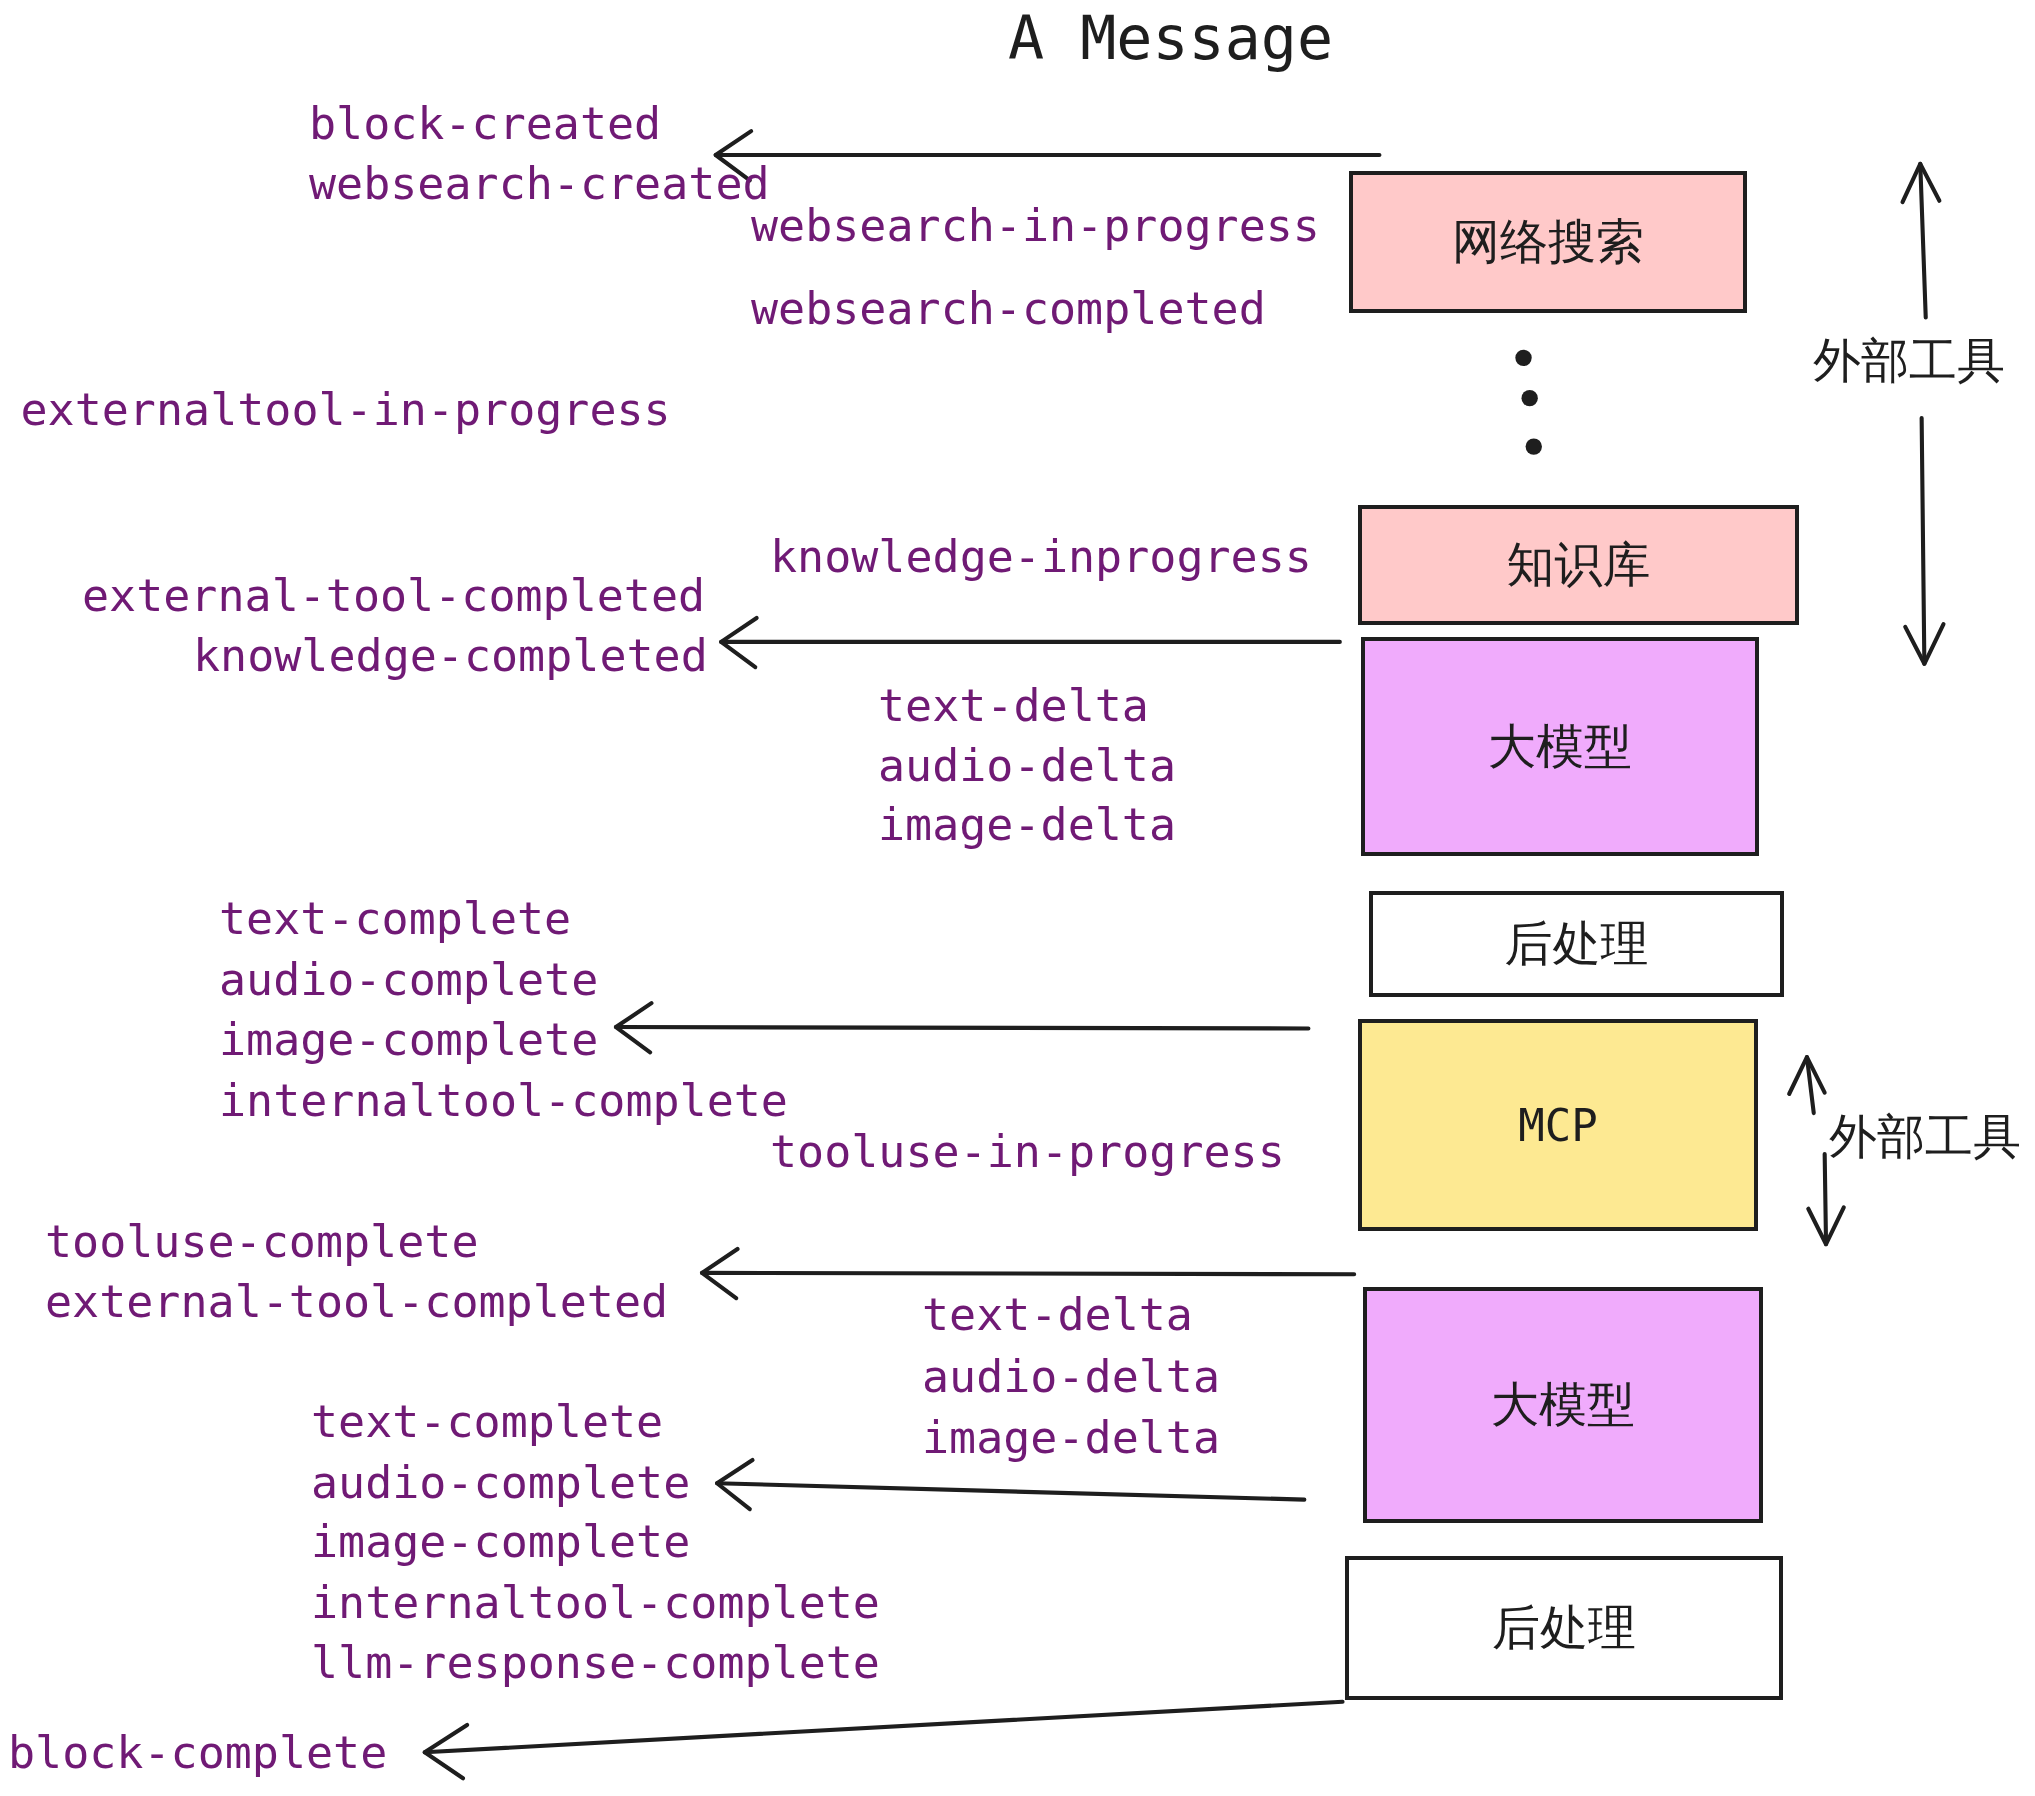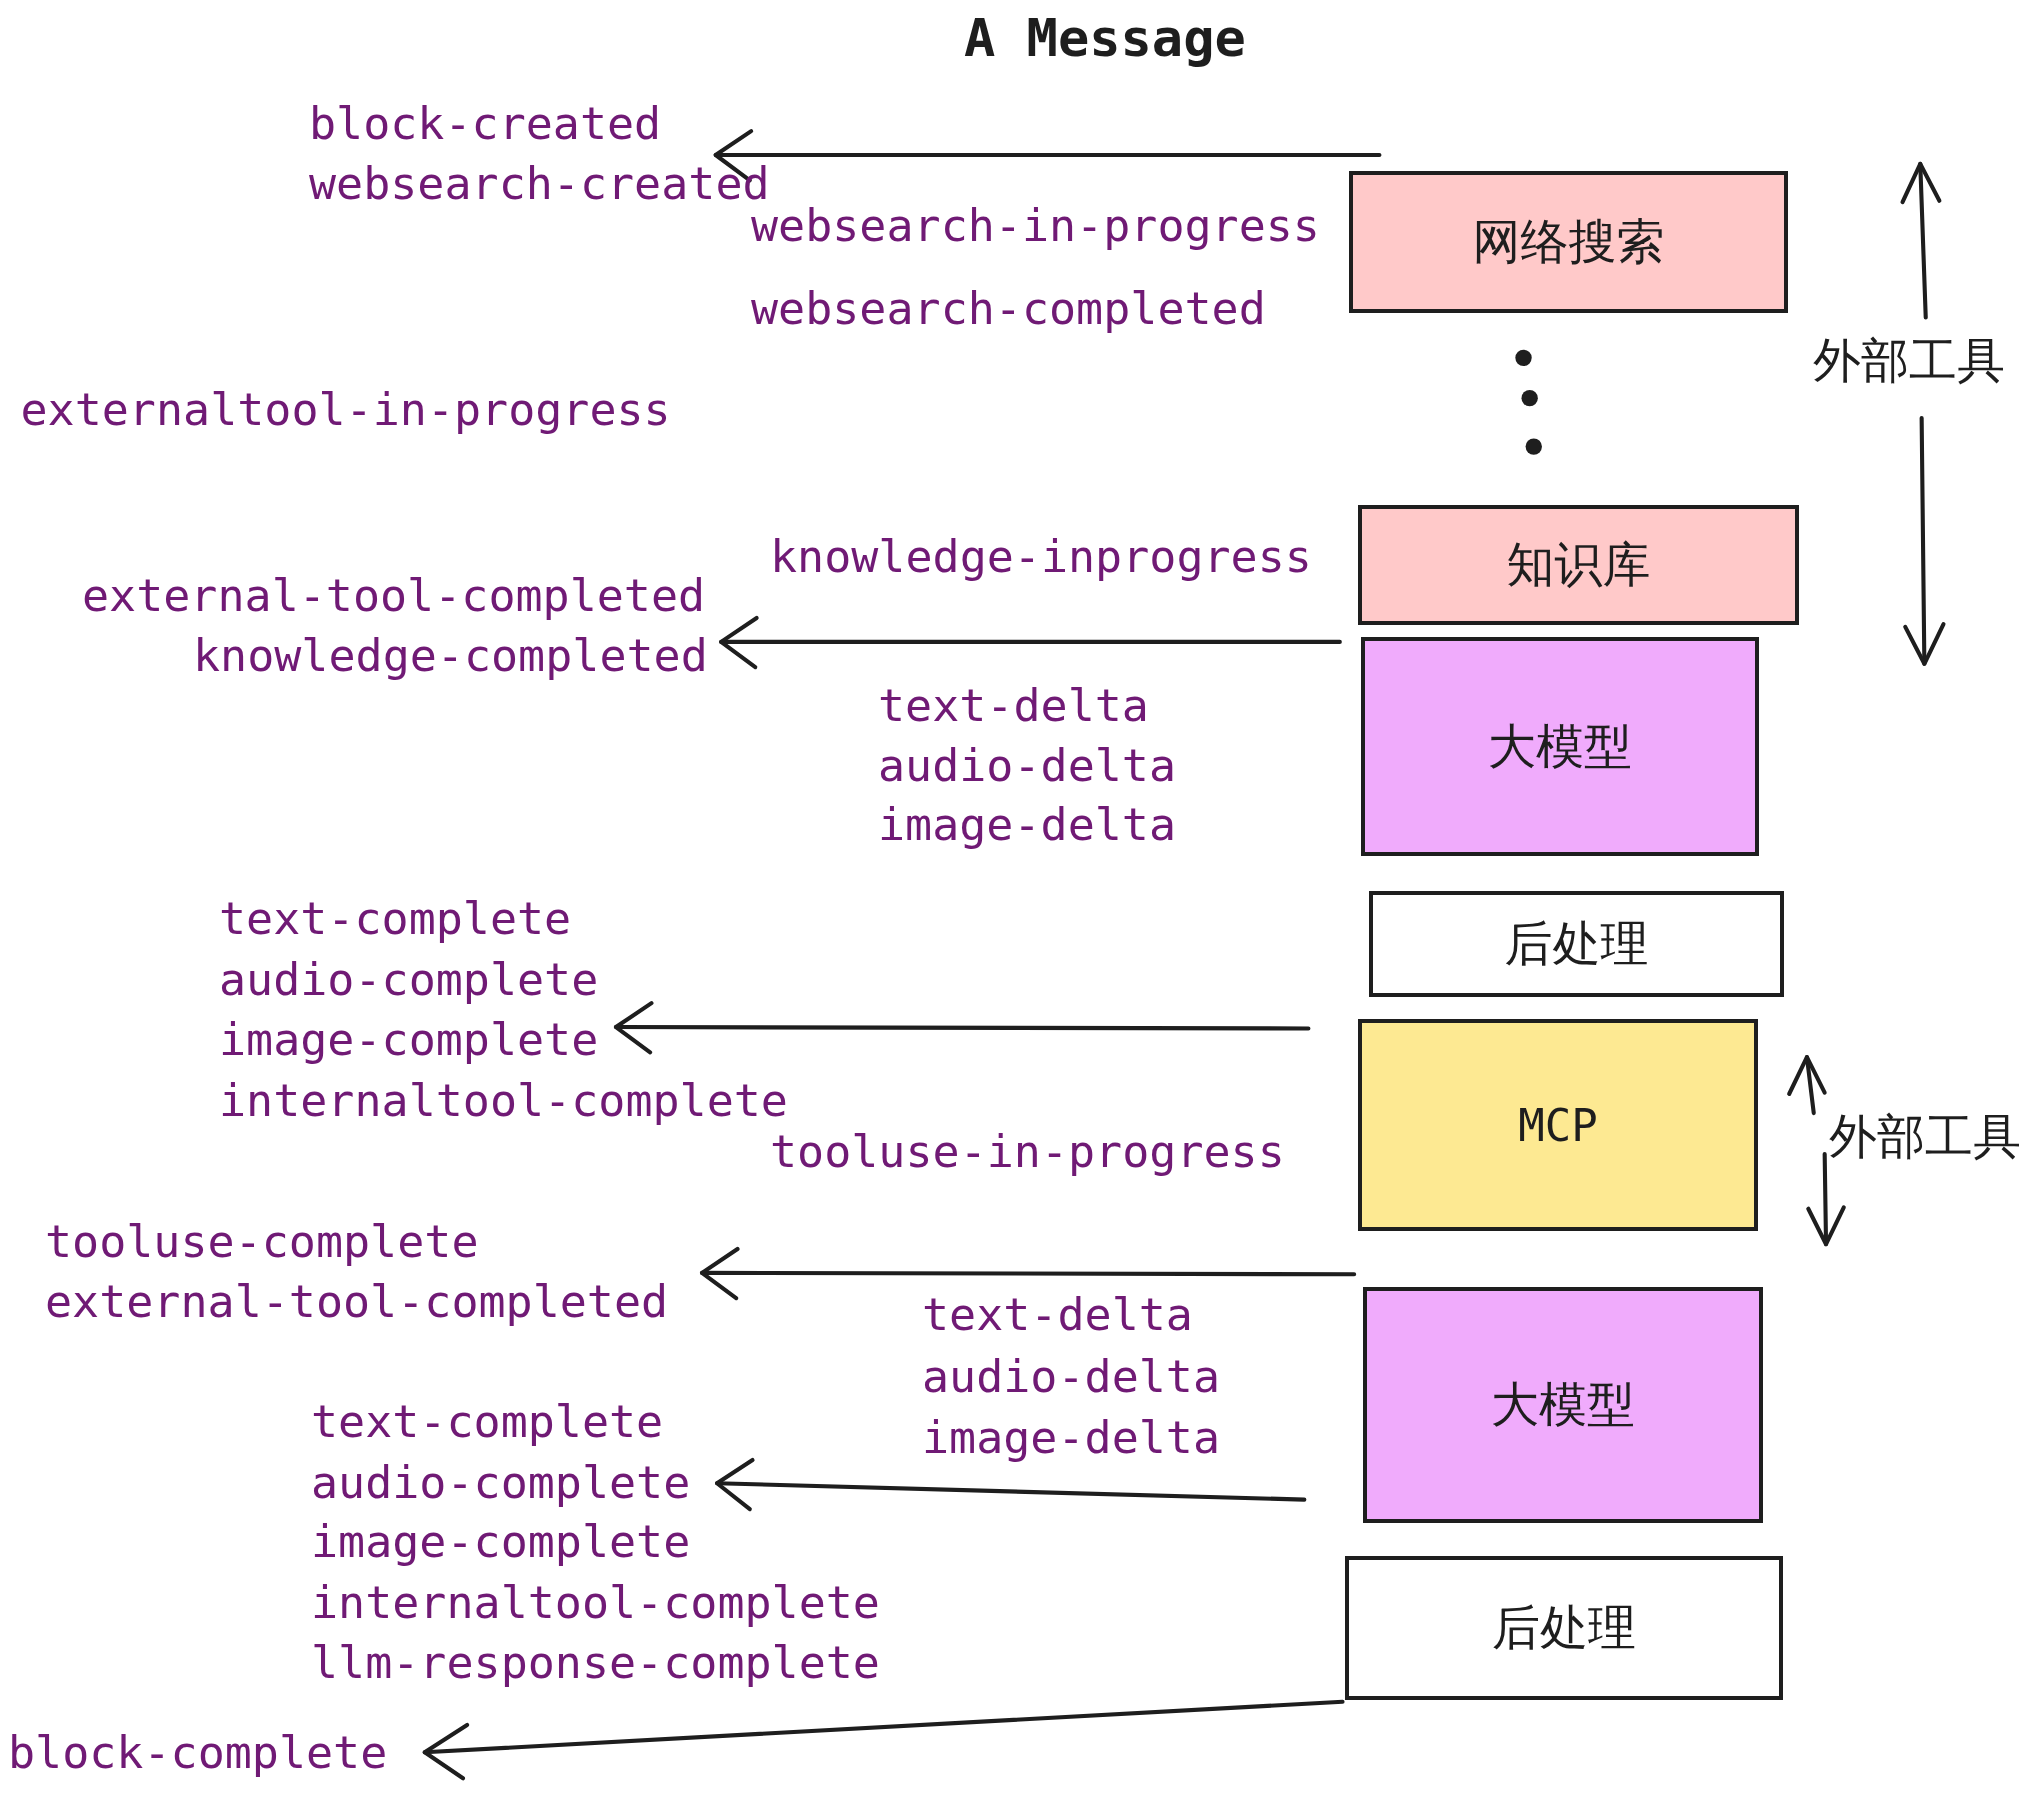--- a/index.html
+++ b/index.html
@@ -14,23 +14,24 @@
   .canvas { position: absolute; left: 0; top: 0; width: 2035px; height: 1796px; }
   svg.overlay { position: absolute; left: 0; top: 0; width: 2035px; height: 1796px; }
   .evt {
     position: absolute;
     font-size: 45px; line-height: 55px;
     white-space: nowrap;
     color: #701a75;
   }
   .title {
     position: absolute;
-    font-size: 52px; line-height: 52px;
-    font-weight: bold;
+    font-size: 60px; line-height: 52px;
+    font-weight: normal;
     white-space: nowrap;
+    margin-left: 44px;
   }
   .box {
     position: absolute;
     box-sizing: border-box;
     border: 4.8px solid #1e1e1e;
     display: flex; align-items: center; justify-content: center;
     font-family: "DejaVu Sans", sans-serif;
     font-size: 48px;
     color: #1e1e1e;
     white-space: nowrap;
@@ -135,21 +136,21 @@
   <div class="evt" style="left:922px; top:1287px;">text-delta</div>
   <div class="evt" style="left:922px; top:1349px;">audio-delta</div>
   <div class="evt" style="left:922px; top:1410px;">image-delta</div>
   <div class="evt" style="left:311px;  top:1394px;">text-complete</div>
   <div class="evt" style="left:311px;  top:1455px;">audio-complete</div>
   <div class="evt" style="left:311px;  top:1514px;">image-complete</div>
   <div class="evt" style="left:311px;  top:1575px;">internaltool-complete</div>
   <div class="evt" style="left:311px;  top:1635px;">llm-response-complete</div>
   <div class="evt" style="left:8px;   top:1725px;">block-complete</div>
 
-  <div class="box box-pink" style="left:1349px; top:171px; width:439px; height:142px;">
+  <div class="box box-pink" style="left:1349px; top:171px; width:398px; height:142px;">
     <span>网络搜索</span>
   </div>
 
   <div class="box box-pink" style="left:1358px; top:505px; width:441px; height:120px;">
     <span>知识库</span>
   </div>
 
   <div class="box box-green" style="left:1361px; top:637px; width:398px; height:219px;">
     <span>大模型</span>
   </div>

